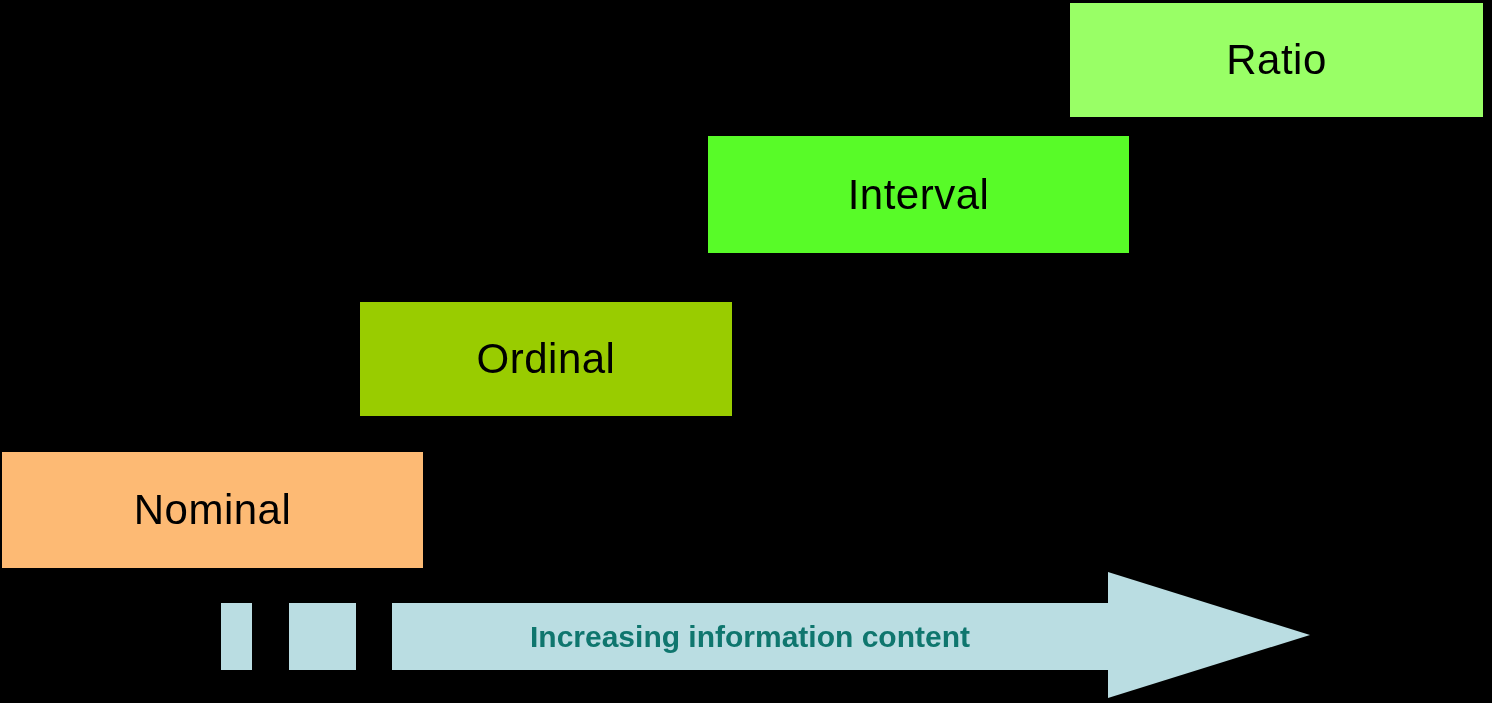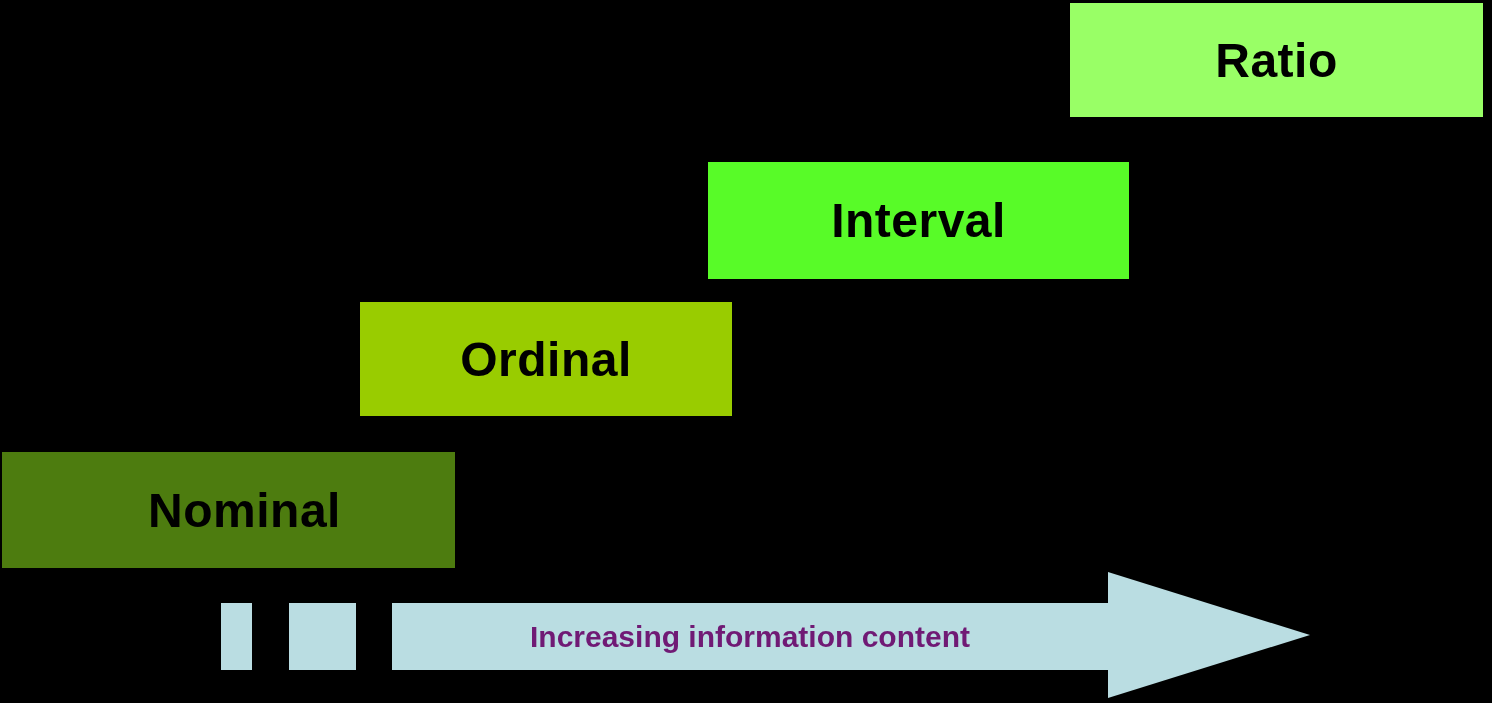--- a/index.html
+++ b/index.html
@@ -16,29 +16,29 @@
     font-family: "Liberation Sans", sans-serif;
   }
   .level-box {
     position: absolute;
     display: flex;
     align-items: center;
     justify-content: center;
   }
   .level-label {
     color: #000000;
-    font-size: 48px;
-    font-weight: 700;
+    font-size: 42px;
+    font-weight: 400;
     letter-spacing: 0.5px;
     white-space: nowrap;
   }
   
   #box-nominal  { left: 2px;    top: 452px; width: 421px; height: 116px; }
   #box-ordinal  { left: 360px;  top: 302px; width: 372px; height: 114px; }
-  #box-interval { left: 708px;  top: 162px; width: 421px; height: 117px; }
+  #box-interval { left: 708px;  top: 136px; width: 421px; height: 117px; }
   #box-ratio    { left: 1070px; top: 3px;   width: 413px; height: 114px; }
 
   
   .arrow-dash {
     position: absolute;
     top: 603px;
     height: 67px;
   }
   #arrow-dash-1 { left: 221px; width: 31px; }
   #arrow-dash-2 { left: 289px; width: 67px; }
@@ -46,40 +46,40 @@
     position: absolute;
     left: 392px;
     top: 603px;
     width: 716px;
     height: 67px;
     display: flex;
     align-items: center;
     justify-content: center;
   }
   #arrow-label {
-    color: #701a75;
+    color: #0f766e;
     font-size: 30px;
     font-weight: 700;
     white-space: nowrap;
   }
   #arrow-head {
     position: absolute;
     left: 1108px;
     top: 572px;
     width: 202px;
     height: 126px;
     clip-path: polygon(0 0, 100% 50%, 0 100%);
   }
 </style>
 </head>
 <body>
 
 <div id="stage">
 
-  <div id="box-nominal" class="level-box" style="background-color: #4d7c0f; padding-left: 32px;">
+  <div id="box-nominal" class="level-box" style="background-color: #fdba74;">
     <span class="level-label">Nominal</span>
   </div>
 
   <div id="box-ordinal" class="level-box" style="background-color: rgb(153, 204, 0);">
     <span class="level-label">Ordinal</span>
   </div>
 
   <div id="box-interval" class="level-box" style="background-color: rgb(88, 251, 40);">
     <span class="level-label">Interval</span>
   </div>

